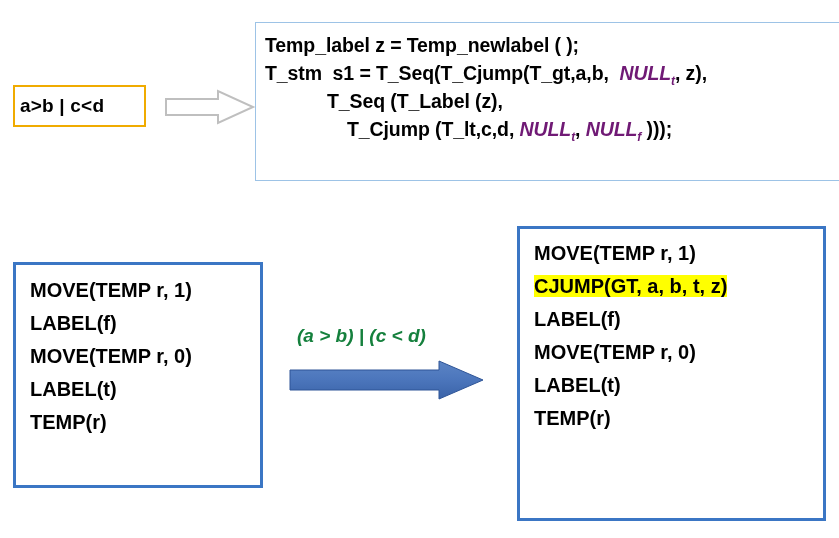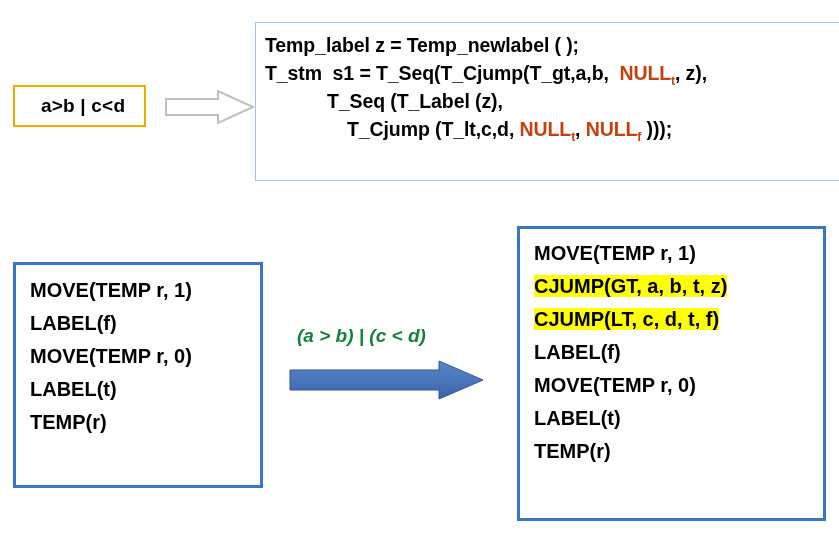--- a/index.html
+++ b/index.html
@@ -23,21 +23,21 @@
   #expr-box {
     left: 13px;
     top: 85px;
     width: 133px;
     height: 42px;
     border: 2px solid #f0ab00;
     background: #ffffff;
     box-sizing: border-box;
     display: flex;
     align-items: center;
-    padding-left: 26px;
+    padding-left: 5px;
   }
   #expr-box .txt {
     font-size: 19px;
     font-weight: bold;
     letter-spacing: 0.2px;
   }
 
   
   #hollow-arrow {
     left: 164px;
@@ -57,21 +57,21 @@
     box-sizing: border-box;
     padding: 8px 0 0 9px;
   }
   #code-box .line {
     font-size: 19.5px;
     font-weight: bold;
     line-height: 28px;
     white-space: pre;
     letter-spacing: -0.1px;
   }
-  .nullcol { color: #c2410c; }
+  .nullcol { color: #701a75; font-style: italic; }
   .sub {
     font-size: 0.62em;
     vertical-align: sub;
     line-height: 0;
   }
   .ind1 { padding-left: 62px; }
   .ind2 { padding-left: 82px; }
 
   
   #left-listing {
@@ -167,18 +167,17 @@
         <stop offset="100%" stop-color="#3a63a8"></stop>
       </linearGradient>
     </defs>
     <polygon points="1,10 150,10 150,1 194,20 150,39 150,30 1,30" fill="url(#bgrad)" stroke="#2f5597" stroke-width="1" stroke-linejoin="miter"></polygon>
   </svg>
 </div>
 
 <div class="abs" id="right-listing">
   <div class="line"><span>MOVE(TEMP r, 1)</span></div>
   <div class="line"><span class="hl">CJUMP(GT, a, b, t, z)</span></div>
-  <div class="line"><span class="hl">CJUMP(LT, c, d, t, f)</span></div>
   <div class="line"><span>LABEL(f)</span></div>
   <div class="line"><span>MOVE(TEMP r, 0)</span></div>
   <div class="line"><span>LABEL(t)</span></div>
   <div class="line"><span>TEMP(r)</span></div>
 </div>
 
 </body></html>

